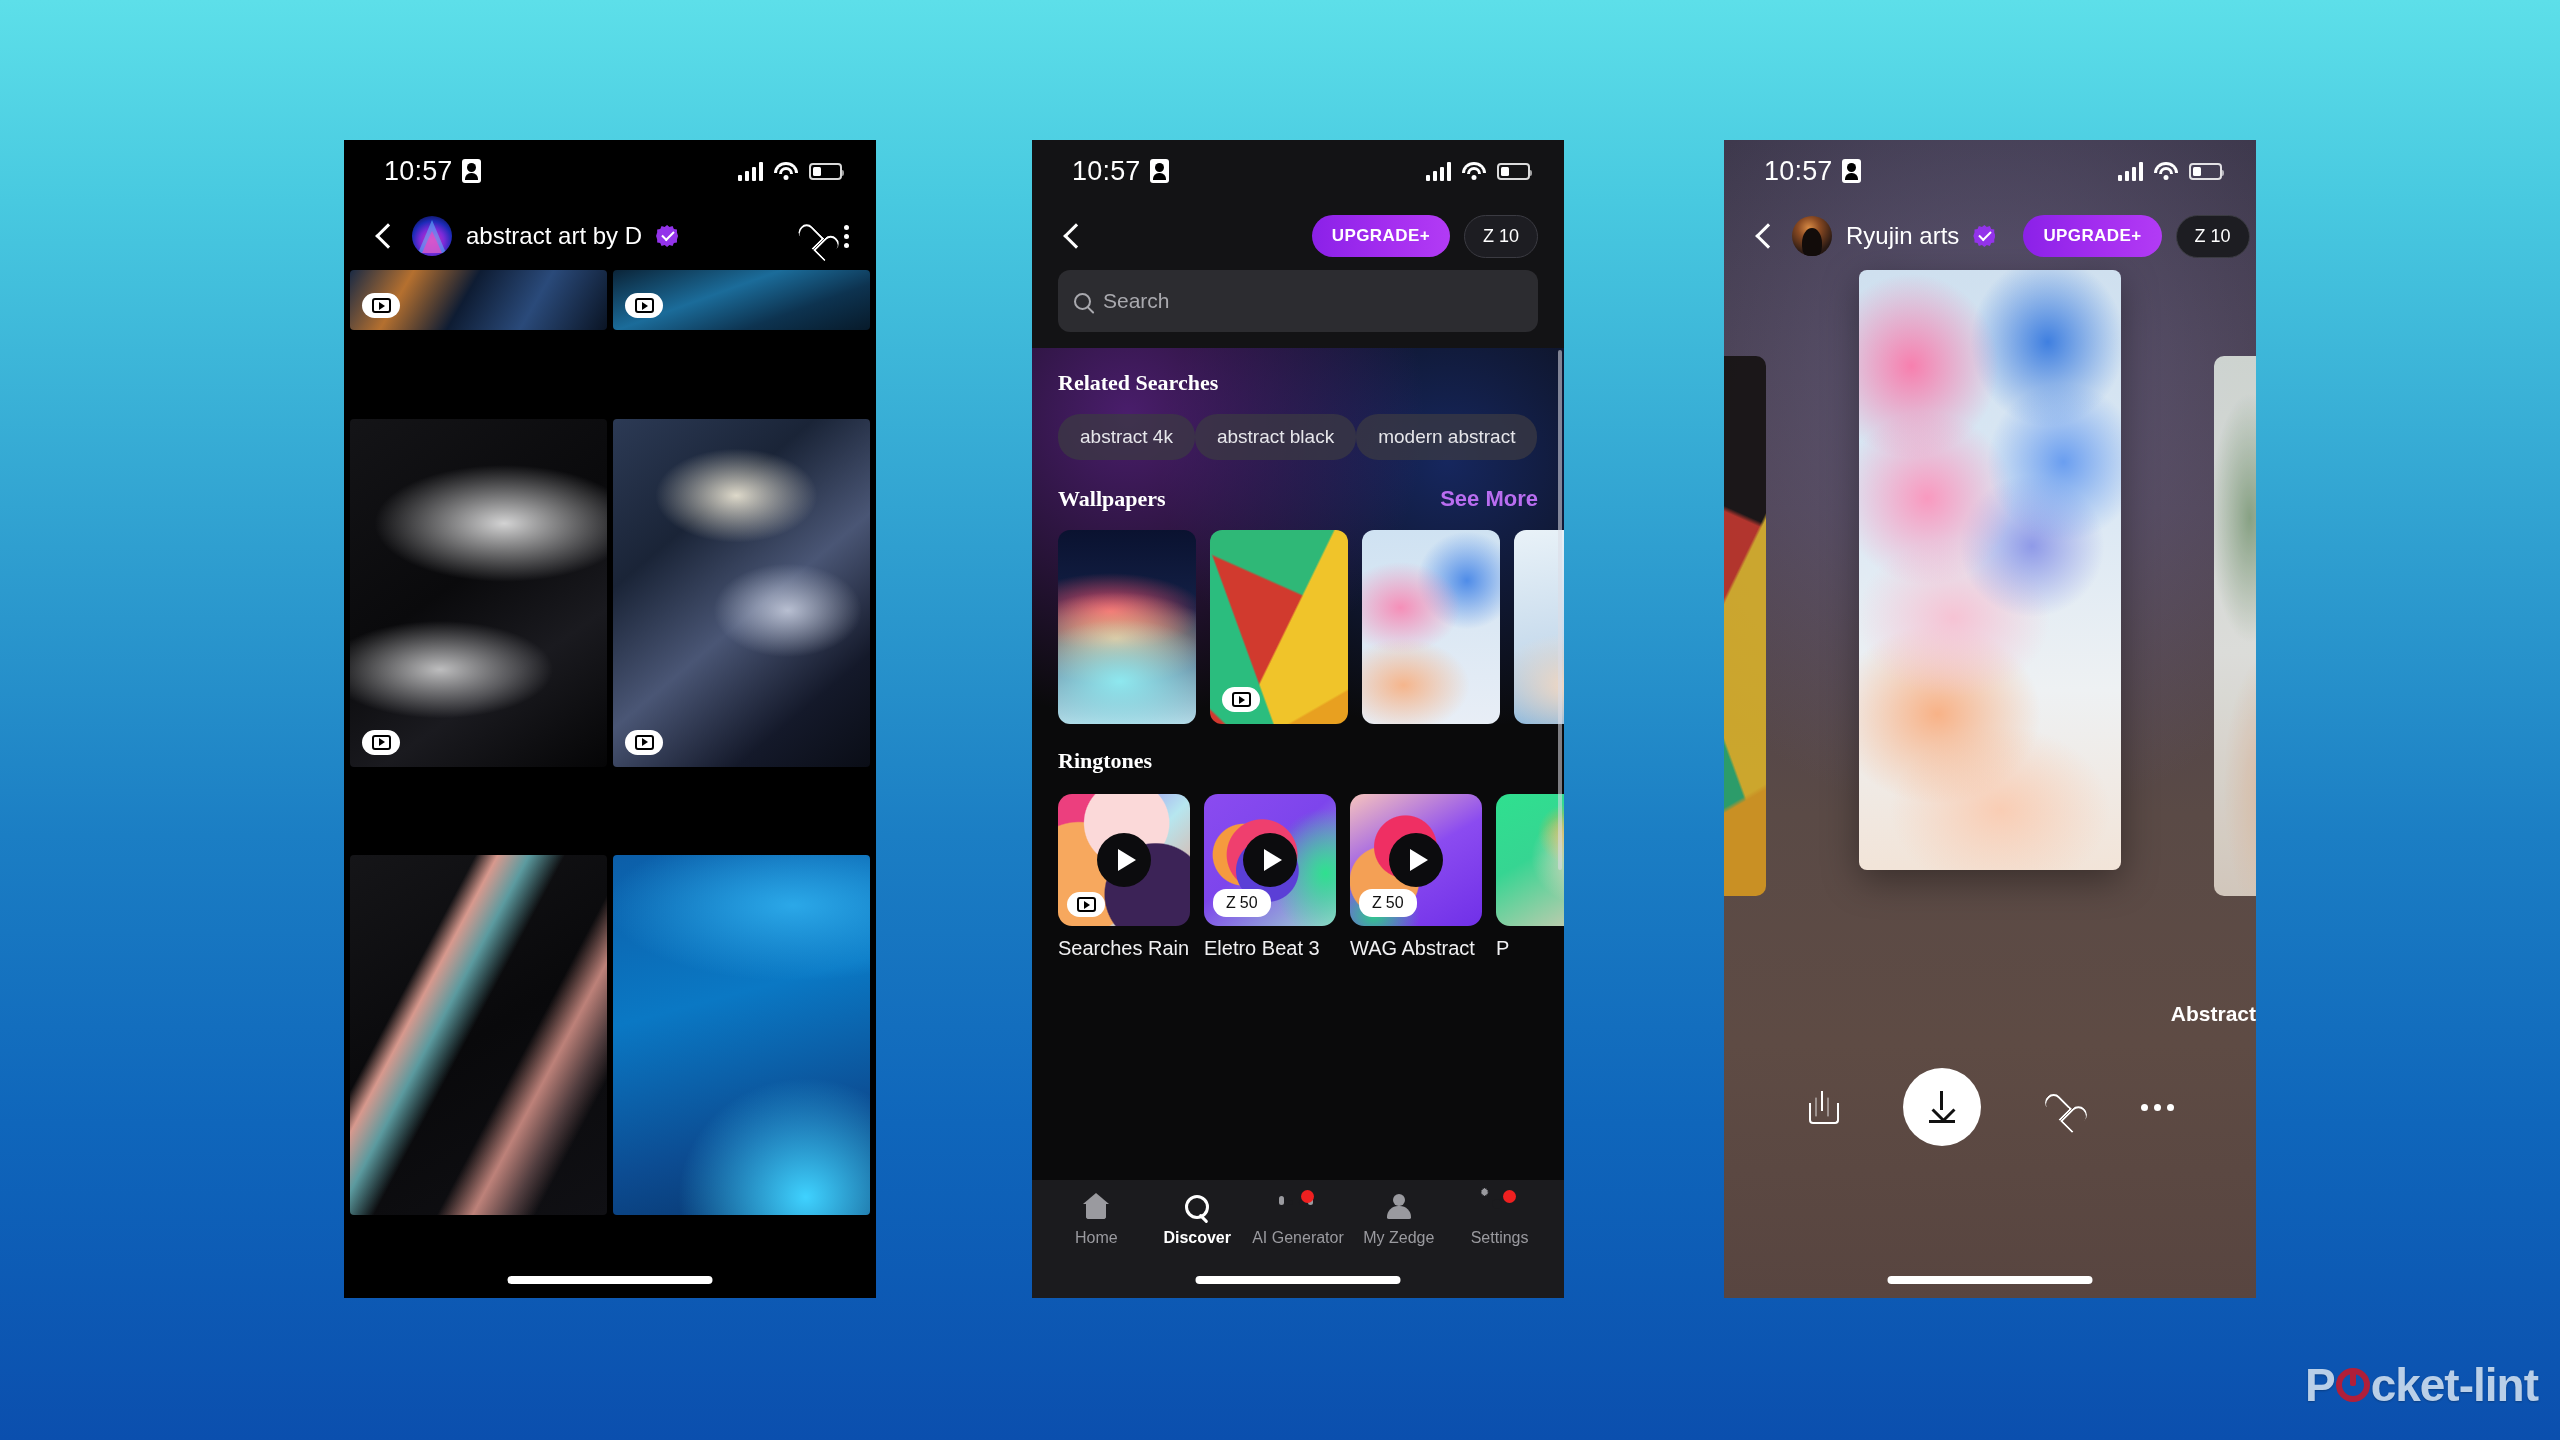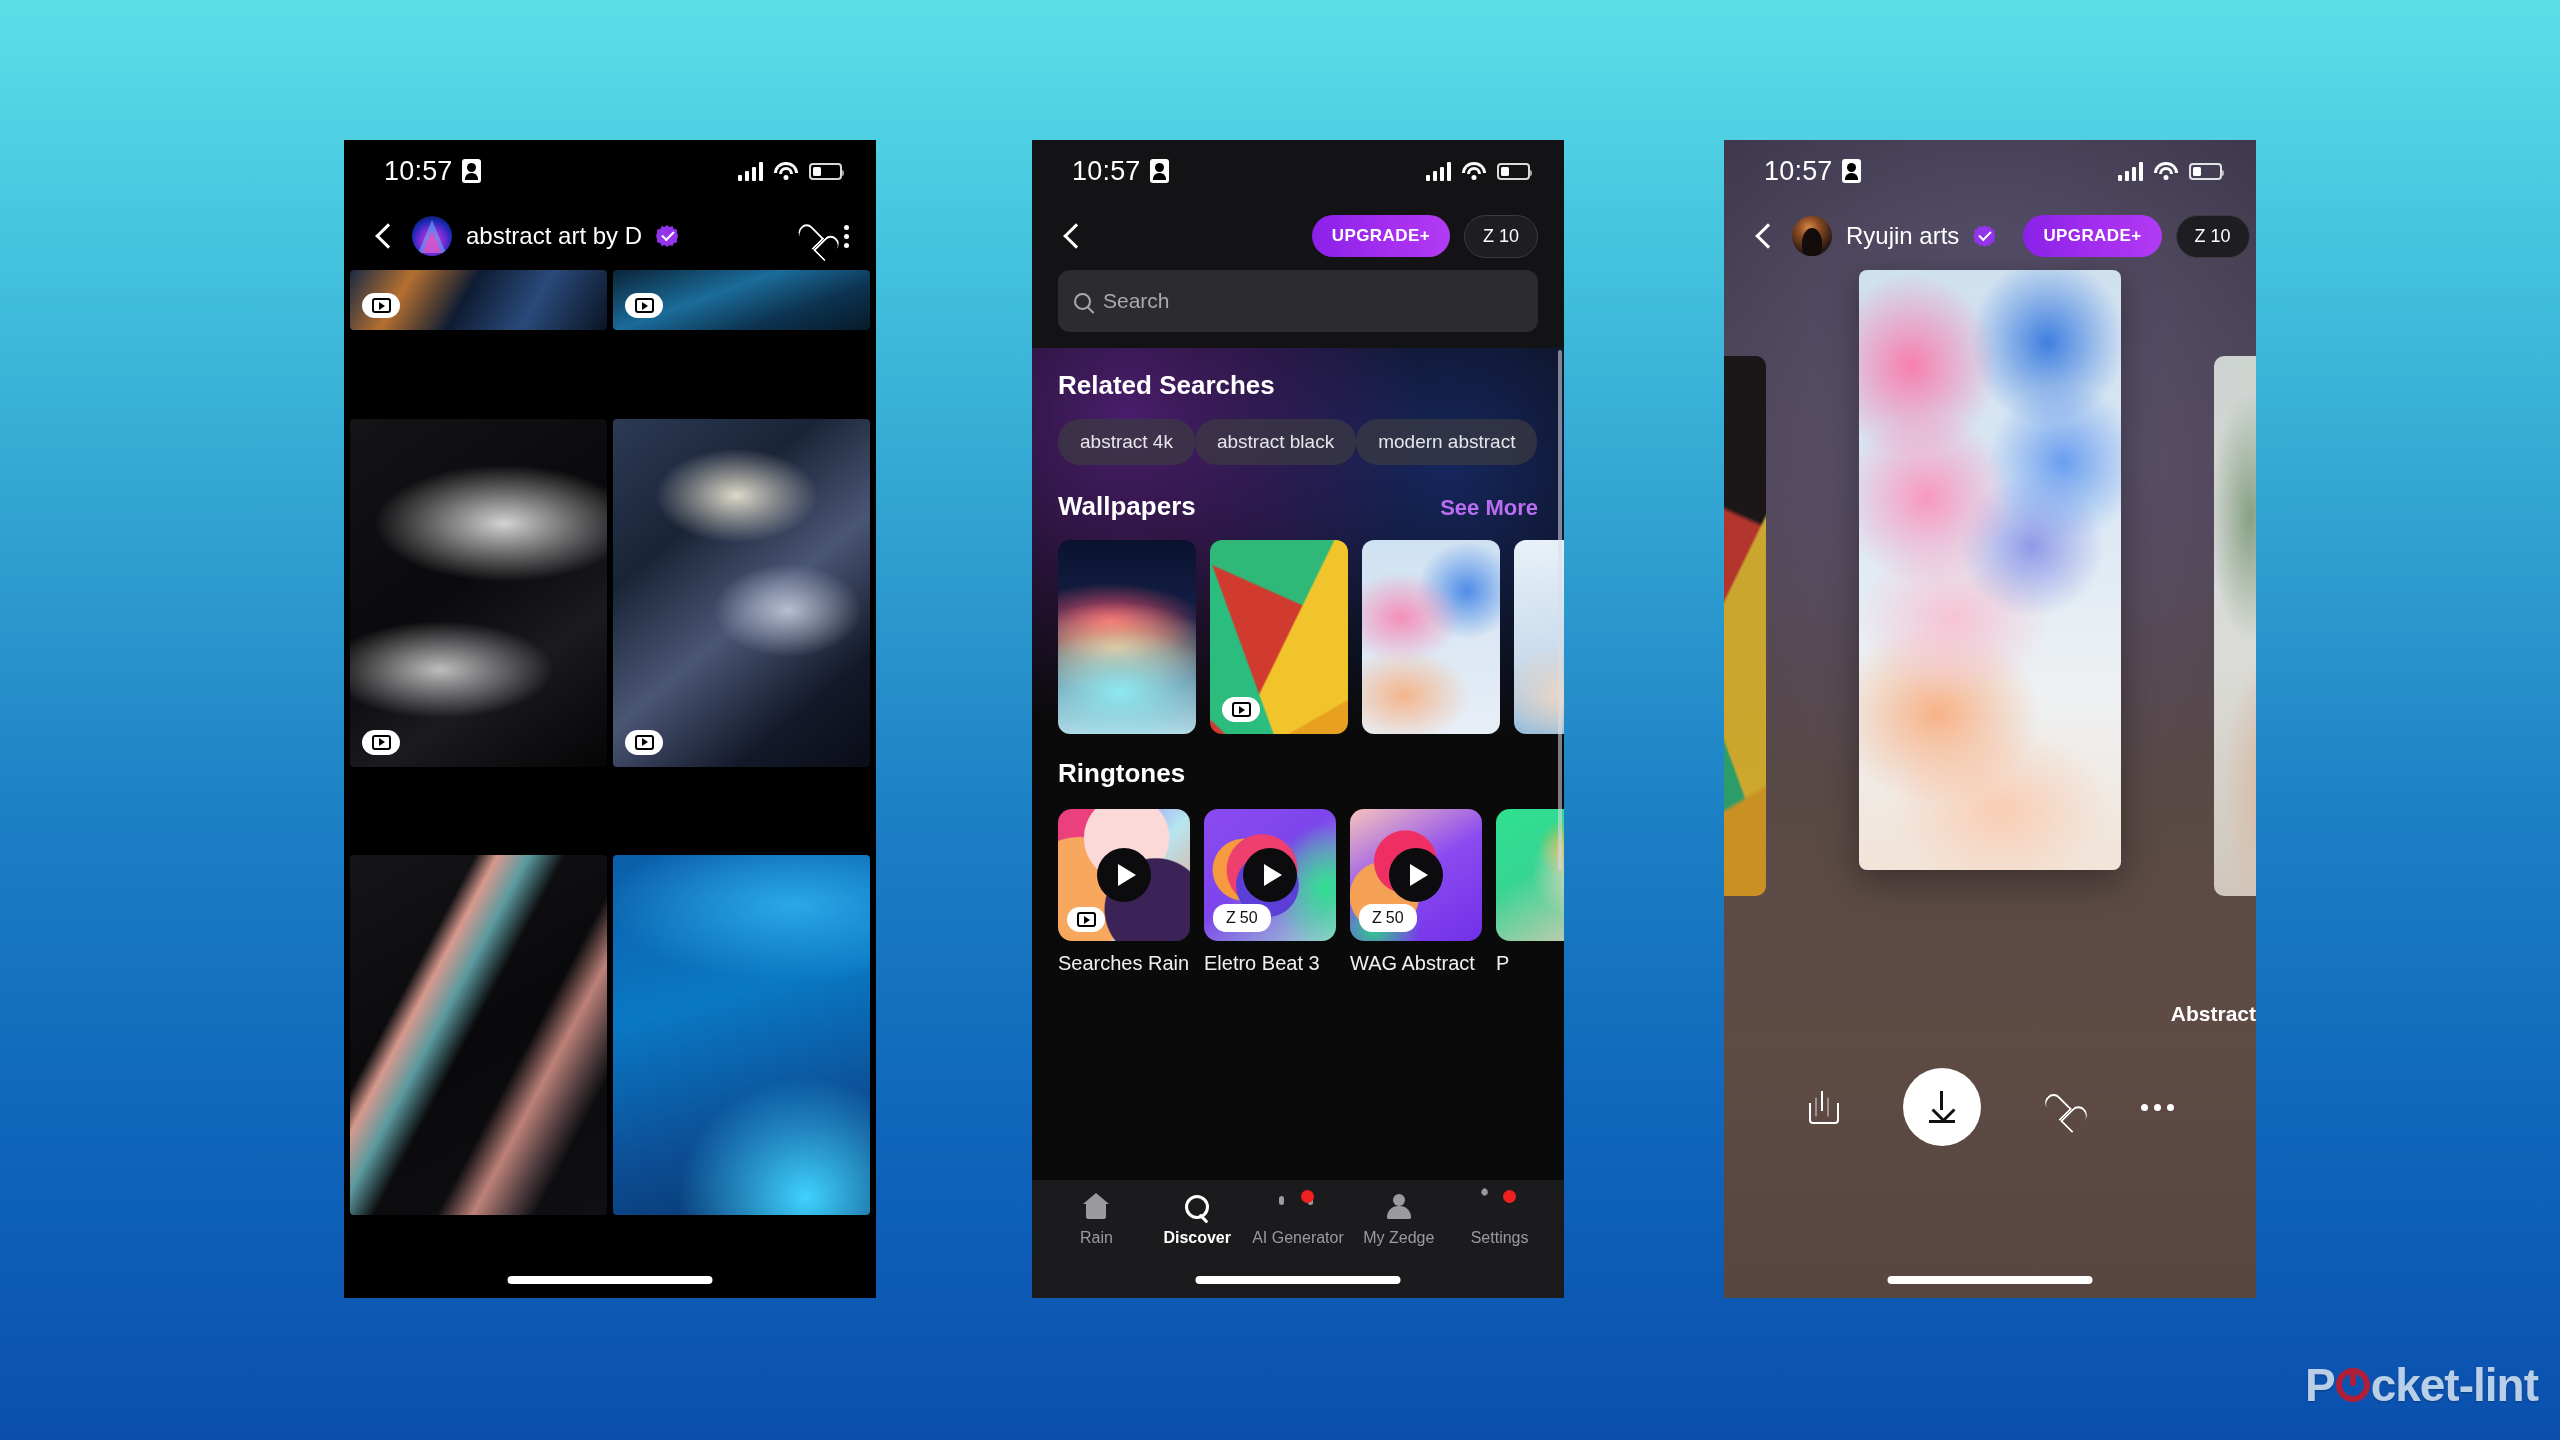--- a/index.html
+++ b/index.html
@@ -235,21 +235,21 @@
   .search-ph { color: #a9a9ae; font-size: 21px; }
   .p2-body { position: absolute; left: 0; right: 0; top: 208px; bottom: 118px; overflow: hidden; }
   .rel-wrap {
     padding: 22px 0 0;
     background:
       radial-gradient(ellipse 90% 130% at 18% 18%, rgba(108,40,160,.65) 0%, rgba(108,40,160,0) 62%),
       radial-gradient(ellipse 90% 120% at 78% 30%, rgba(30,58,150,.6) 0%, rgba(30,58,150,0) 60%),
       #0a0a0b;
   }
   .sec-title {
-    color: #fff; font-size: 26px; font-weight: 700; padding: 0 26px;
+    color: #fff; font-size: 22px; font-weight: 700; padding: 0 26px; font-family: Liberation Serif, serif;
   }
   .chips { display: flex; gap: 0; padding: 18px 0 22px 26px; overflow: hidden; }
   .chip {
     flex: none; background: rgba(60,58,66,.72); color: #e6e6ea;
     font-size: 19px; padding: 12px 22px; border-radius: 22px;
     white-space: nowrap; cursor: pointer;
   }
   .sec-row {
     display: flex; align-items: baseline; justify-content: space-between;
     padding: 4px 26px 0;
@@ -717,21 +717,21 @@
 
         </div>
       </div>
     </div>
 
     <div class="scroll-track"></div>
 
     <div class="bottomnav">
       <div class="navitem">
         <span class="nav-ico ico-home"></span>
-        <span class="navlabel">Rain</span>
+        <span class="navlabel">Home</span>
       </div>
       <div class="navitem active">
         <span class="nav-ico ico-search"></span>
         <span class="navlabel">Discover</span>
       </div>
       <div class="navitem">
         <span class="nav-ico"><span class="ico-robot"></span></span>
         <span class="reddot"></span>
         <span class="navlabel">AI Generator</span>
       </div>

